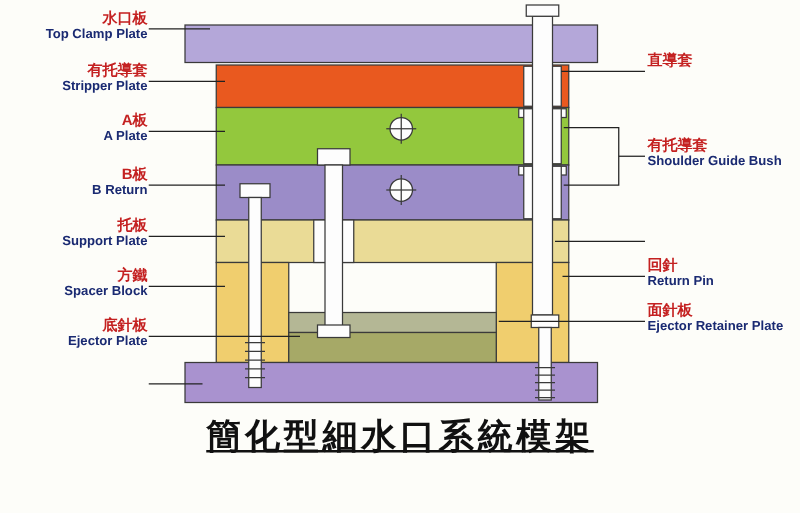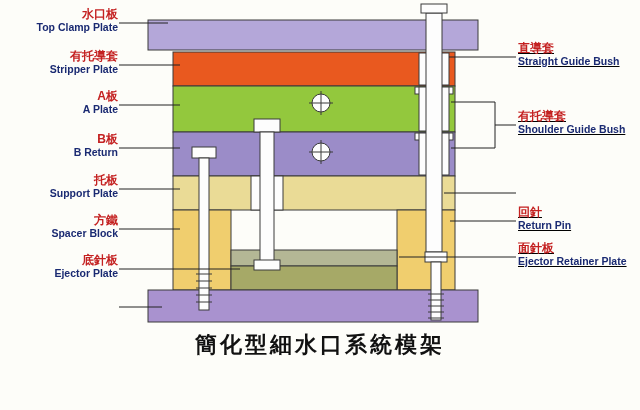--- a/index.html
+++ b/index.html
@@ -4,23 +4,23 @@
 <style>
   * { box-sizing: border-box; margin: 0; padding: 0; }
   html, body { width: 640px; height: 410px; }
   body { font-family: "Liberation Sans", "DejaVu Sans", sans-serif; background: #ffffff; }
   .stage { position: relative; width: 640px; height: 410px; background: #fdfdf9; overflow: hidden; }
   .stage svg { position: absolute; left: 0; top: 0; }
   .lbl { position: absolute; line-height: 13px; }
   .lbl .cn { font-size: 12px; font-weight: bold; color: #c42121; white-space: nowrap; }
   .lbl .en { font-size: 10.5px; font-weight: bold; color: #1a2a72; white-space: nowrap; }
   .lbl.left { left: 0; width: 118px; text-align: right; }
-  .lbl.right { left: 518px; text-align: left; text-decoration: underline; }
+  .lbl.right { left: 518px; text-align: left; }
   .titles { position: absolute; left: 0; width: 640px; text-align: center; color: #111; font-weight: bold; }
-  .title-cn { top: 330px; font-size: 22px; letter-spacing: 3px; font-family: "DejaVu Sans", sans-serif; }
+  .title-cn { top: 330px; font-size: 28px; letter-spacing: 3px; font-family: "DejaVu Sans", sans-serif; text-decoration: underline; }
   .title-en { top: 360px; font-size: 23px; letter-spacing: 0.5px; }
 </style>
 </head>
 <body>
 
 <div class="stage">
 
   <svg width="640" height="330" viewBox="0 0 640 330" xmlns="http://www.w3.org/2000/svg">
 
     <g stroke="#3a3a3a" stroke-width="1">
@@ -133,21 +133,20 @@
     <div class="cn">托板</div>
     <div class="en">Support Plate</div>
   </div>
   <div class="lbl left" style="top:254px">
     <div class="cn">底針板</div>
     <div class="en">Ejector Plate</div>
   </div>
 
   <div class="lbl right" style="top:42px">
     <div class="cn">直導套</div>
-    <div class="en">Straight Guide Bush</div>
   </div>
   <div class="lbl right" style="top:110px">
     <div class="cn">有托導套</div>
     <div class="en">Shoulder Guide Bush</div>
   </div>
   <div class="lbl right" style="top:206px">
     <div class="cn">回針</div>
     <div class="en">Return Pin</div>
   </div>
   <div class="lbl right" style="top:242px">

